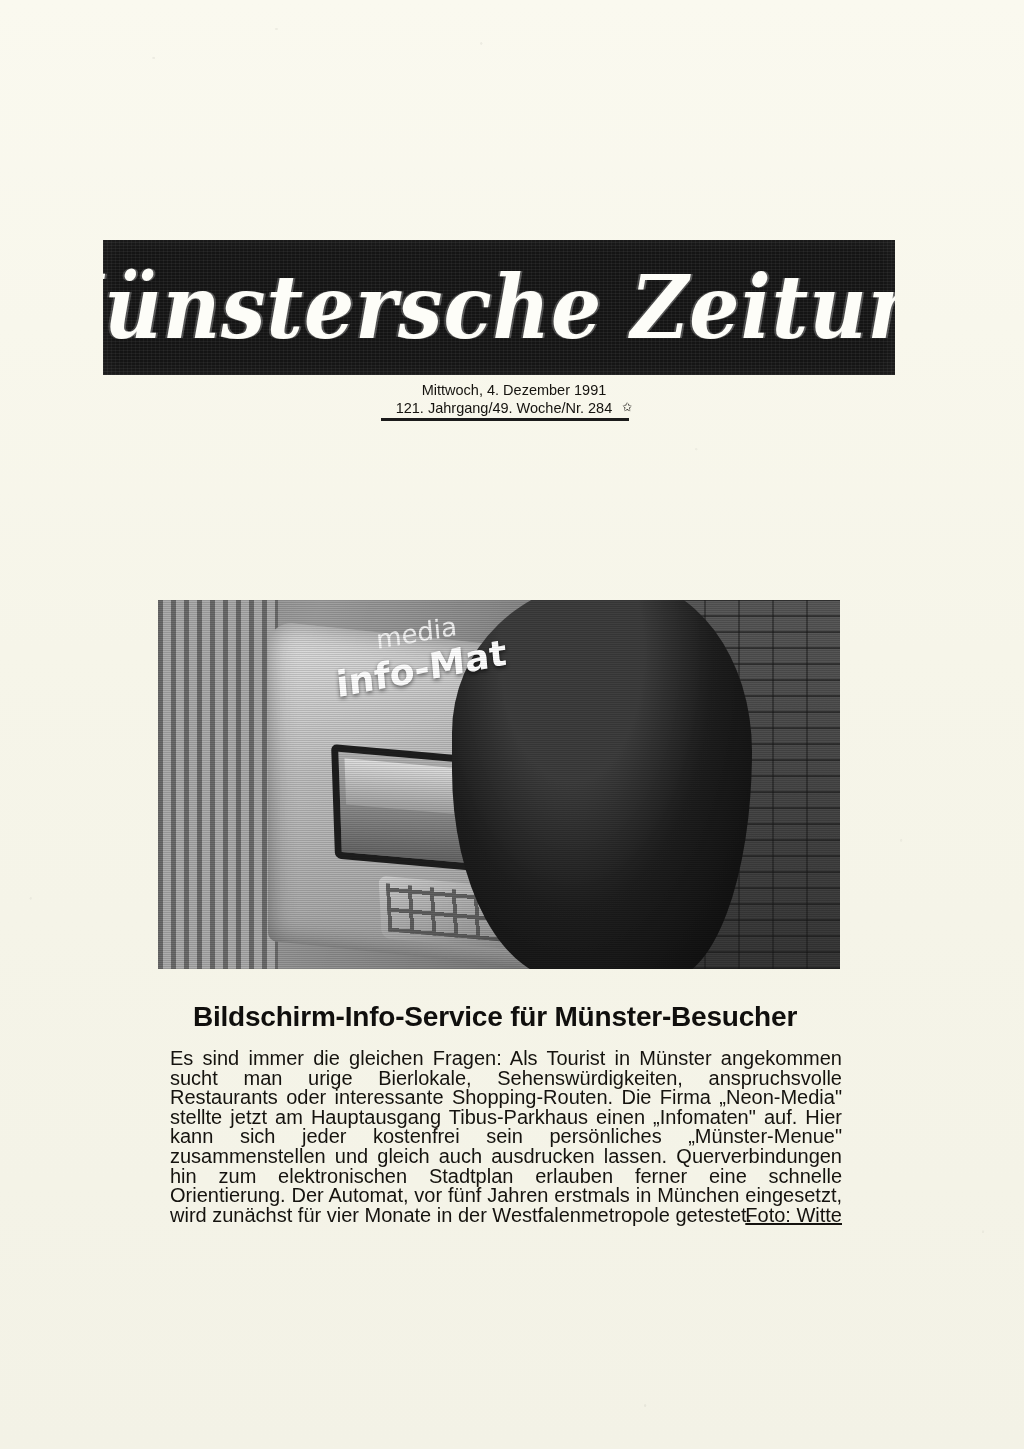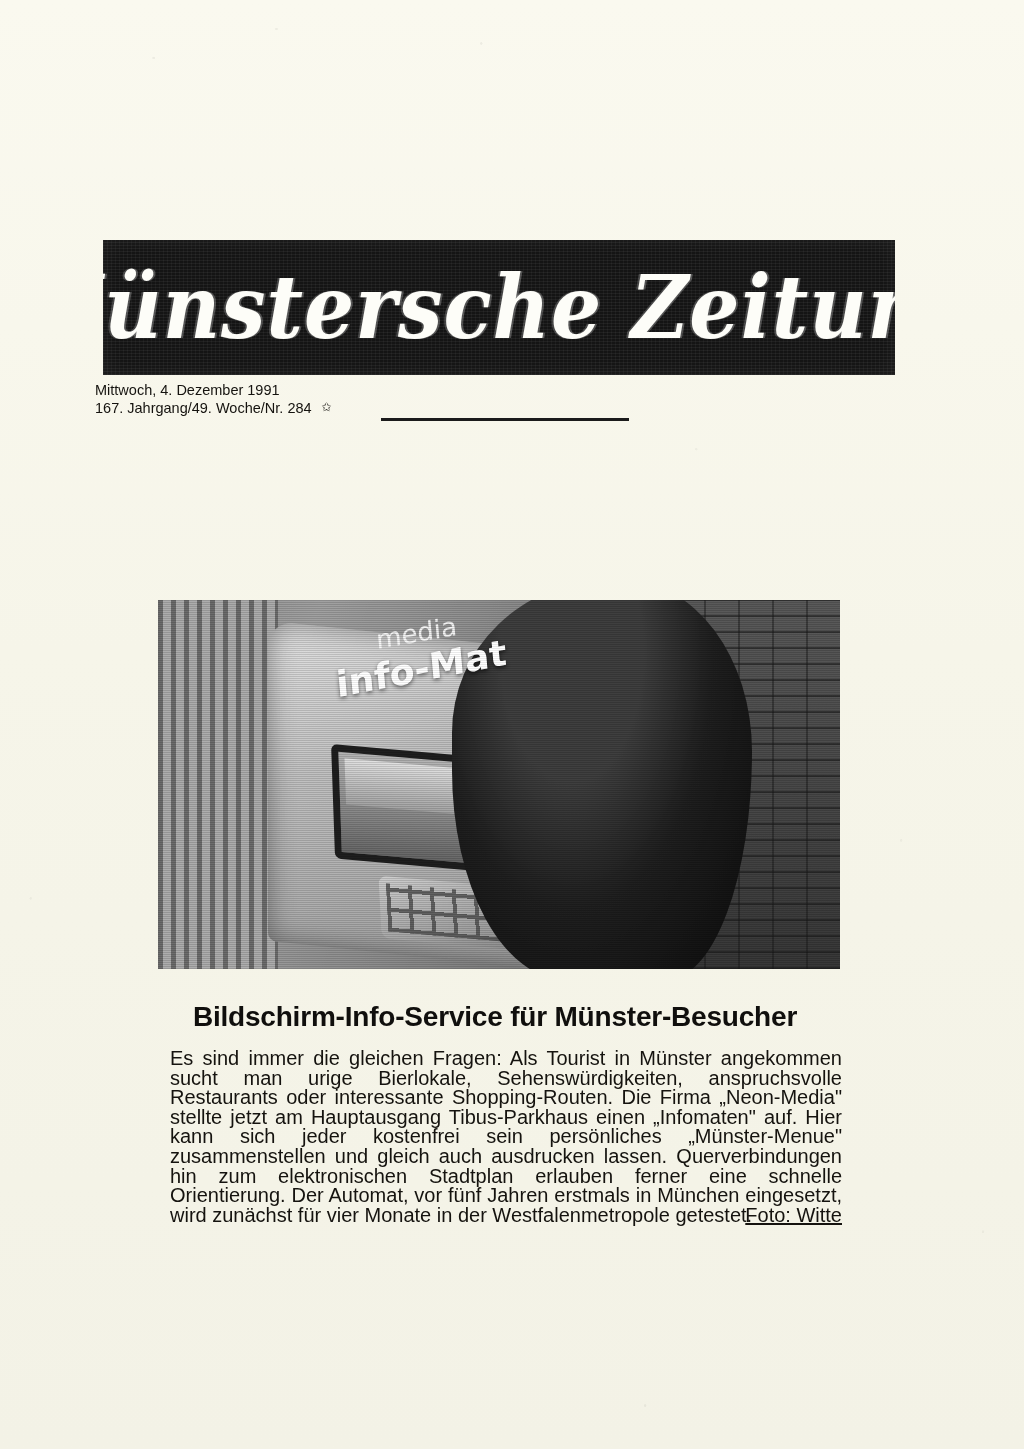--- a/index.html
+++ b/index.html
@@ -62,24 +62,24 @@
     letter-spacing: 1px;
     line-height: 1;
     white-space: nowrap;
     text-shadow: 2px 0 0 rgba(255,255,255,0.25), -2px 0 0 rgba(255,255,255,0.2);
     transform: scaleY(1.12);
   }
 
   
   .dateline {
     position: absolute;
-    left: 95px;
+    left: 118px;
     top: 382px;
     width: 792px;
-    text-align: left;
+    text-align: center;
     color: #15130f;
     font-size: 14.5px;
     line-height: 17px;
   }
   .dateline .line2 {
     position: relative;
     display: inline-block;
   }
   .dateline .star {
     font-size: 12px;
@@ -242,21 +242,21 @@
 
 <div class="page">
 
   <div class="masthead">
     <div class="masthead-title">Münstersche Zeitung</div>
   </div>
 
   <div class="dateline">
     <div>Mittwoch, 4. Dezember 1991</div>
     <div class="line2">
-      <span>167. Jahrgang/49. Woche/Nr. 284</span><span class="star">✩</span>
+      <span>121. Jahrgang/49. Woche/Nr. 284</span><span class="star">✩</span>
     </div>
   </div>
   <div class="dateline-rule"></div>
 
   <div class="photo">
     <div class="ph-bg"></div>
     <div class="ph-wall-left"></div>
     <div class="ph-wall-right"></div>
     <div class="ph-kiosk"></div>
     <div class="ph-screen"></div>

